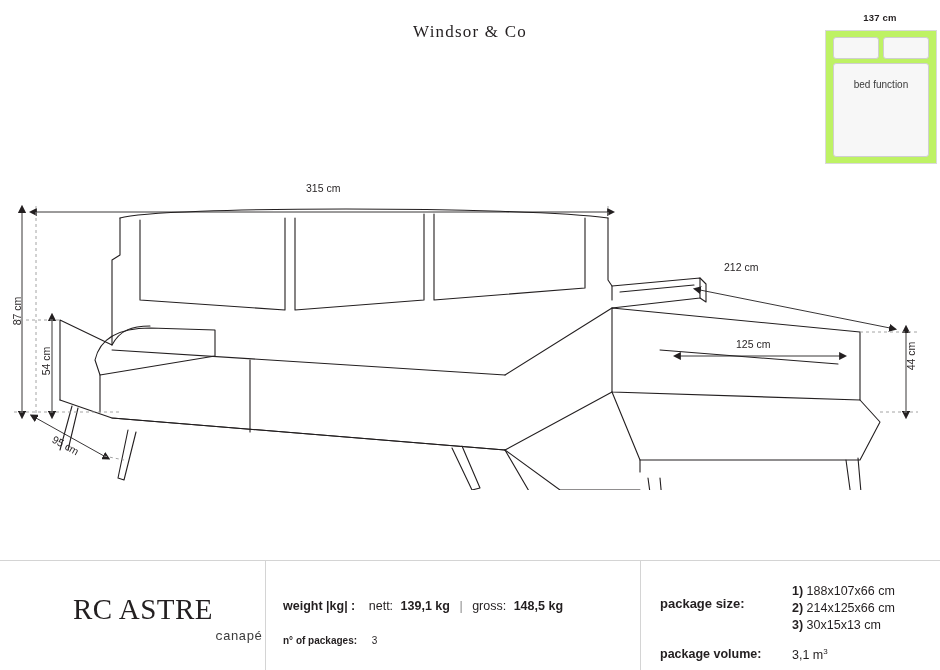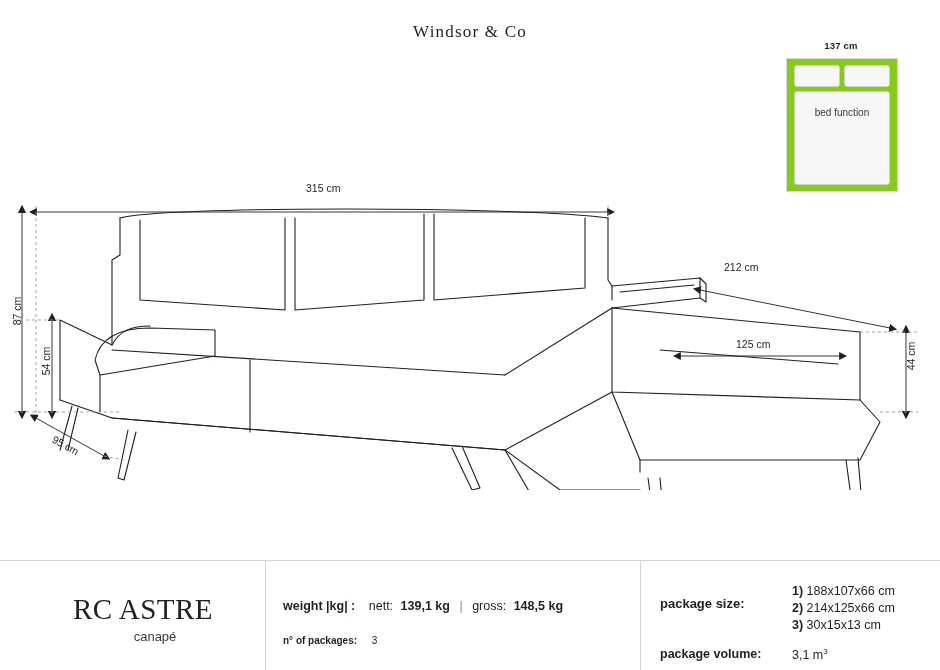--- a/index.html
+++ b/index.html
@@ -31,24 +31,23 @@
     font-family: "Liberation Serif", serif;
     font-size: 17px;
     letter-spacing: 1.2px;
     color: #231f20;
   }
 
   
   .bedfn {
     position: absolute;
     top: 12px;
-    left: 768px;
+    left: 807px;
     width: 130px;
     height: 165px;
-    margin-top: 28px;
   }
   .bedfn-label-top {
     position: absolute;
     top: 0;
     left: 18px;
     width: 110px;
     text-align: center;
     font-size: 9.5px;
     font-weight: bold;
     letter-spacing: .2px;
@@ -63,21 +62,21 @@
     font-weight: bold;
     transform: rotate(-90deg);
     transform-origin: center center;
   }
   .bedfn-frame {
     position: absolute;
     top: 18px;
     left: 18px;
     width: 110px;
     height: 132px;
-    background: #84cc16;
+    background: #bef264;
     border: 1px solid #d9d9d9;
   }
   .bedfn-pillow {
     position: absolute;
     top: 6px;
     height: 20px;
     background: #f7f7f7;
     border: 1px solid #cfcfcf;
     border-radius: 3px;
   }
@@ -154,25 +153,25 @@
     top: 32px;
     width: 230px;
     text-align: center;
     font-family: "Liberation Serif", serif;
     font-size: 29px;
     letter-spacing: .5px;
     color: #231f20;
   }
   .product-sub {
     position: absolute;
-    left: 40px;
+    left: 32px;
     top: 68px;
     width: 230px;
-    text-align: center;
-    font-family: Liberation Sans, sans-serif;
+    text-align: right;
+    font-family: Liberation Mono, monospace;
     font-size: 13px;
     color: #3a3a3a;
   }
 
   .weight-row {
     position: absolute;
     left: 283px;
     top: 38px;
     font-size: 12.5px;
     white-space: nowrap;

